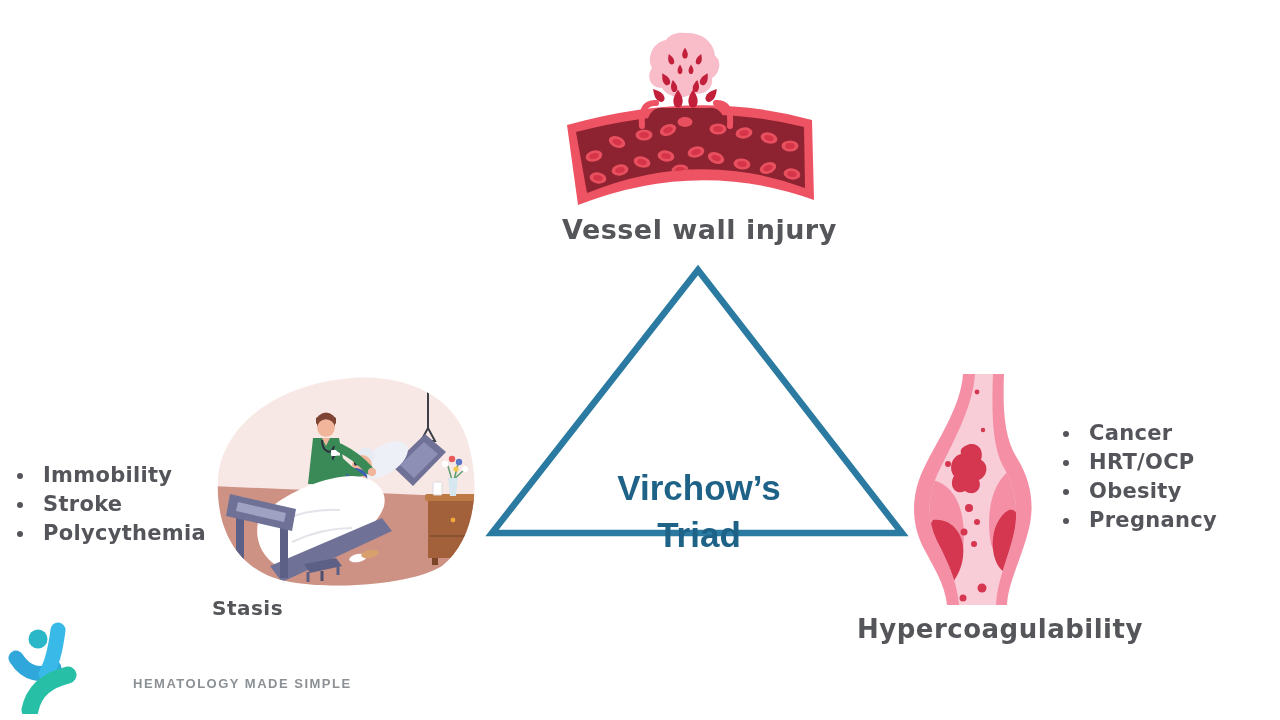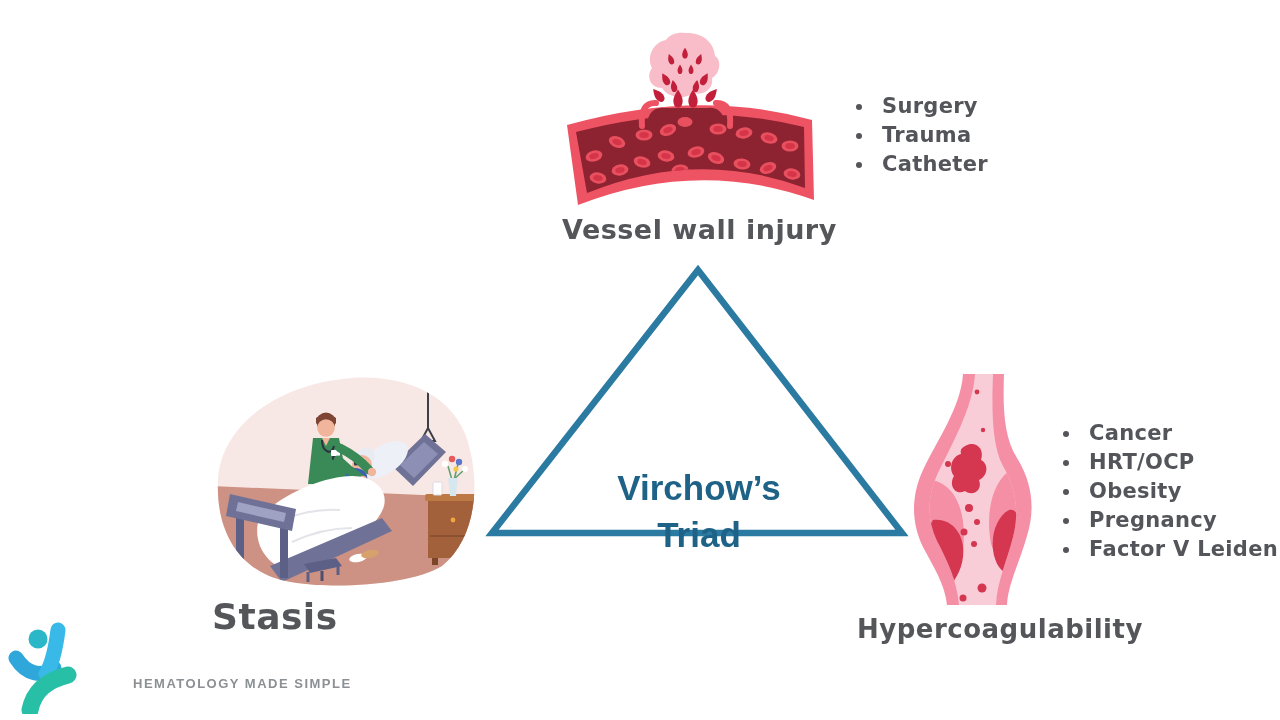--- a/index.html
+++ b/index.html
@@ -165,25 +165,20 @@
         </g>
       <g transform="translate(230,144) rotate(10)">
           <ellipse rx="8.5" ry="5.5" fill="#e8505f"></ellipse>
           <ellipse rx="4.8" ry="2.9" fill="#d63448"></ellipse>
         </g>
     </g>
   </svg>
 
   <div class="abs node-label" style="left:562px; top:214px; width:272px; font-size:27px;">Vessel wall injury</div>
 
-  <ul class="abs cause-list" style="left:853px; top:92px;">
-      <li>Surgery</li>
-      <li>Trauma</li>
-      <li>Catheter</li>
-    </ul>
 
   <svg class="abs" style="left:212px; top:370px;" width="280" height="225" viewBox="0 0 280 225">
     <defs>
       <clipPath id="blobClip">
         <path d="M140,8 C200,4 248,30 258,80 C268,120 262,170 230,196 C195,218 90,222 55,205
                  C18,188 4,150 6,110 C8,60 60,14 140,8 Z"></path>
       </clipPath>
     </defs>
 
     <path fill="#f8e8e5" d="M140,8 C200,4 248,30 258,80 C268,120 262,170 230,196 C195,218 90,222 55,205
@@ -279,22 +274,27 @@
         <line x1="126" y1="195" x2="126" y2="205" stroke="#5d6086" stroke-width="3"></line>
         <line x1="110" y1="201" x2="110" y2="211" stroke="#4c4f6e" stroke-width="3"></line>
       </g>
       <g>
         <ellipse cx="146" cy="188" rx="9" ry="4" fill="#ffffff" transform="rotate(-12 146 188)"></ellipse>
         <ellipse cx="158" cy="184" rx="9" ry="4" fill="#d8a06c" transform="rotate(-12 158 184)"></ellipse>
       </g>
     </g>
   </svg>
 
-  <div class="abs node-label" style="left:212px; top:596px; width:280px; font-size:36px;">Stasis</div>
-
+  <div class="abs node-label" style="left:212px; top:596px; width:280px; font-size:20px;">Stasis</div>
+
+  <ul class="abs cause-list" style="left:14px; top:461px;">
+      <li>Immobility</li>
+      <li>Stroke</li>
+      <li>Polycythemia</li>
+    </ul>
 
   <svg class="abs" style="left:903px; top:372px;" width="135" height="235" viewBox="0 0 135 235">
     <defs>
       <clipPath id="lumenClip">
         <path d="M72,2 C70,36 48,74 34,103 C24,126 24,148 34,169 C43,186 54,208 56,233
                  L93,233 C94,210 103,192 110,165 C116,142 114,118 100,94 C88,72 89,32 90,2 Z"></path>
       </clipPath>
     </defs>
 
     <path fill="#f48fa5" d="M60,2 C58,35 34,68 20,98 C8,124 8,150 20,175 C30,194 42,212 44,233
@@ -329,21 +329,20 @@
     </g>
   </svg>
 
   <div class="abs node-label" style="left:857px; top:614px; width:260px;">Hypercoagulability</div>
 
   <ul class="abs cause-list" style="left:1060px; top:419px;">
       <li>Cancer</li>
       <li>HRT/OCP</li>
       <li>Obesity</li>
       <li>Pregnancy</li>
-      <li>Factor V Leiden</li>
     </ul>
 
   <div class="abs" style="left:8px; top:618px; width:320px; height:100px;">
     <svg class="abs" style="left:0; top:4px;" width="80" height="92" viewBox="0 0 80 92">
       <circle cx="30" cy="17" r="9.5" fill="#2ab7c8"></circle>
       <path d="M8,36 C18,52 34,56 46,46" fill="none" stroke="#2fa7da" stroke-width="15" stroke-linecap="round"></path>
       <path d="M50,8 C48,24 44,42 38,52" fill="none" stroke="#38b9e8" stroke-width="15" stroke-linecap="round"></path>
       <path d="M22,88 C26,68 40,58 60,53" fill="none" stroke="#27bfa6" stroke-width="17" stroke-linecap="round"></path>
     </svg>
     <div class="abs logo-tagline" style="left:80px; top:58px;">HEMATOLOGY MADE SIMPLE</div>

